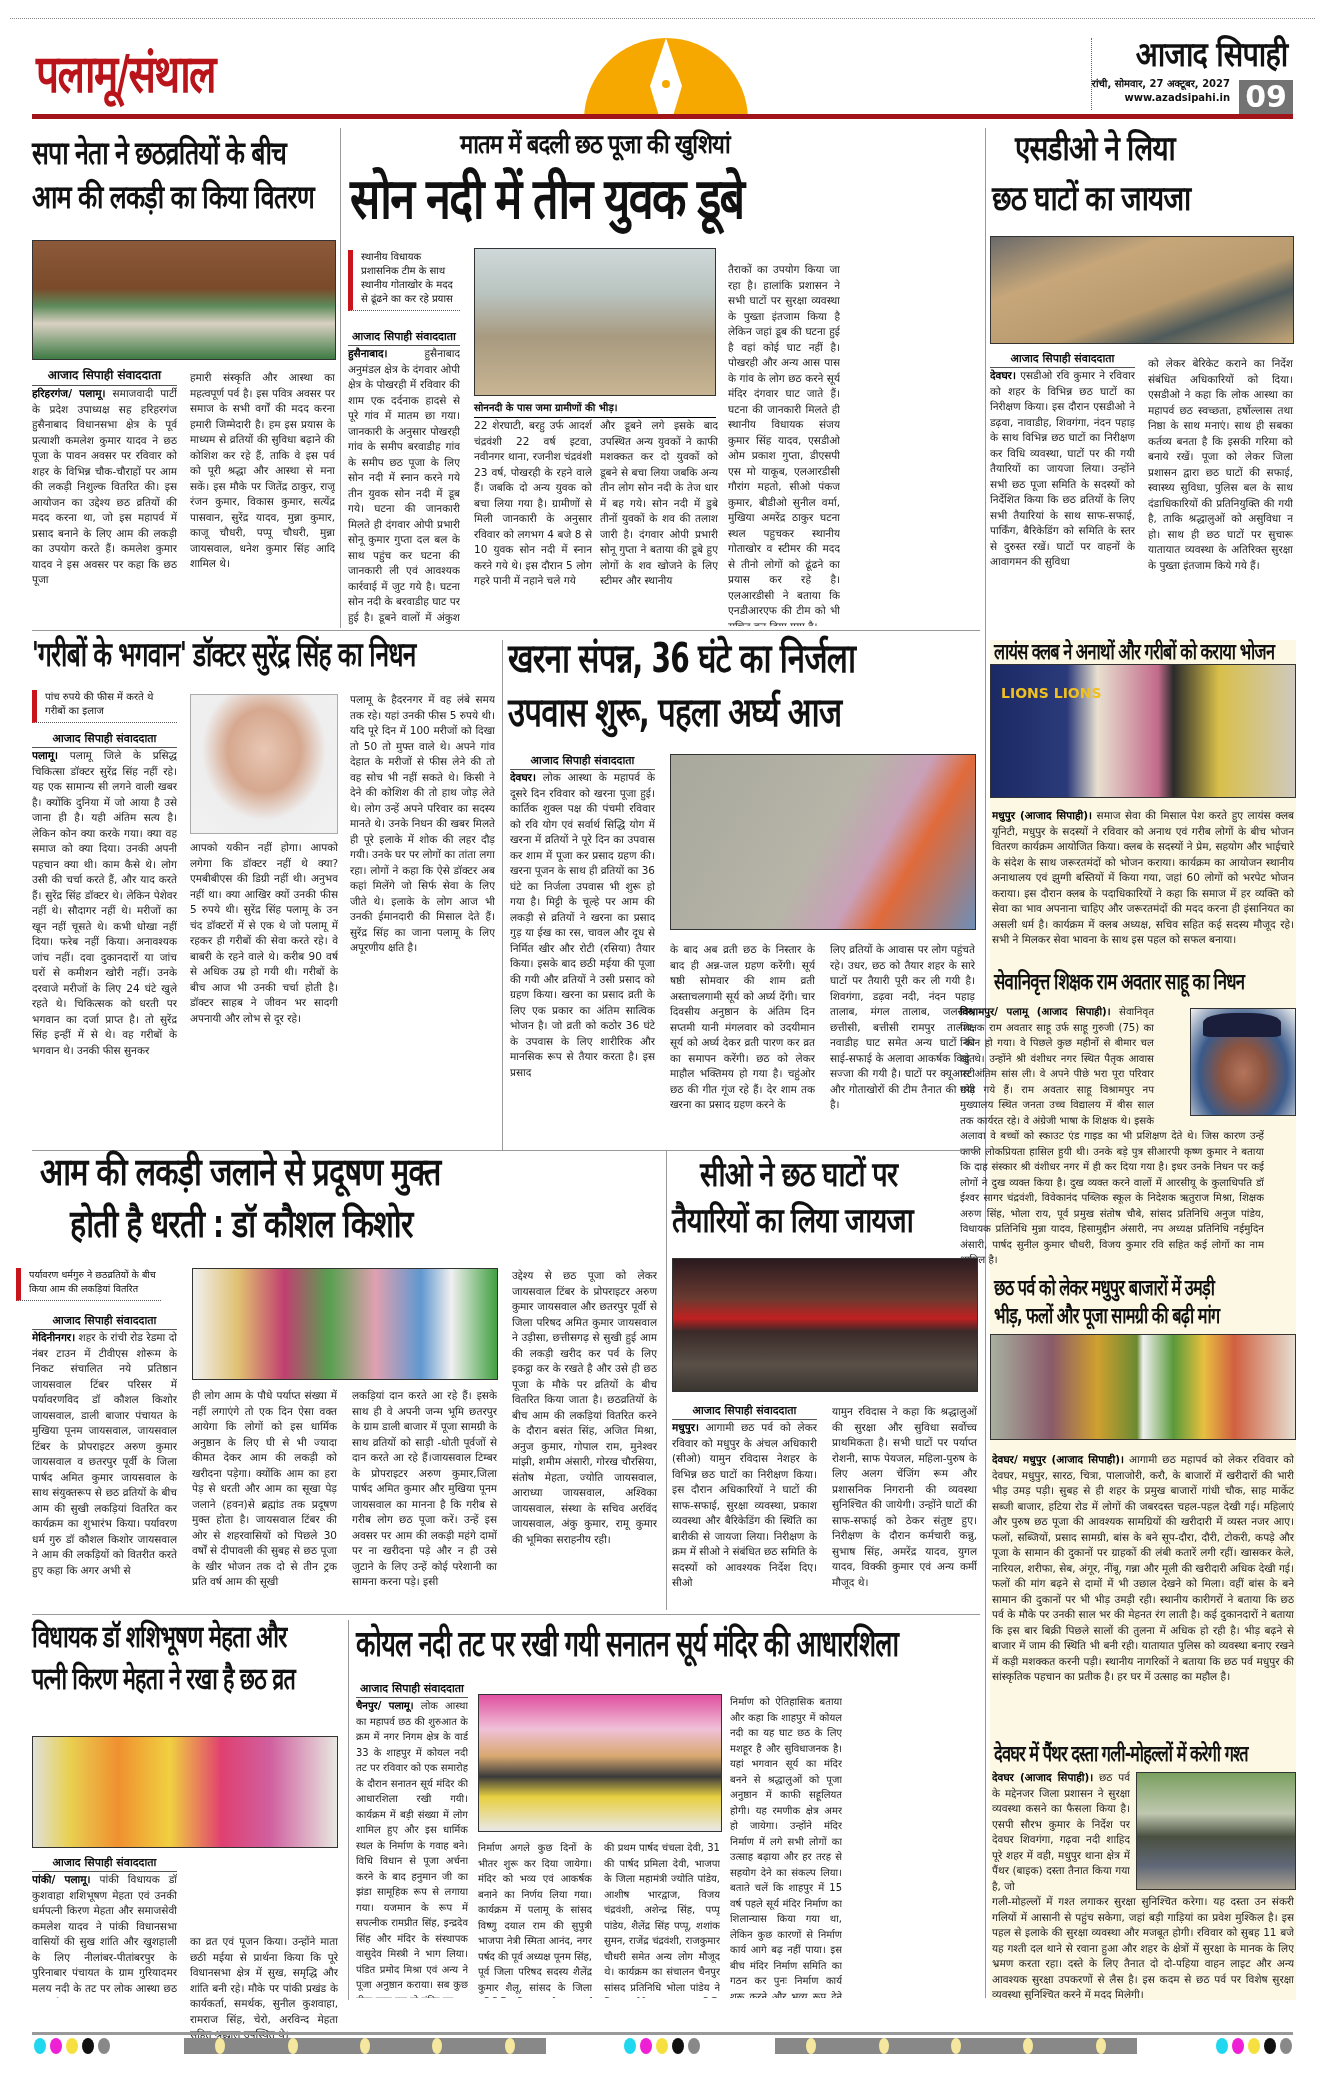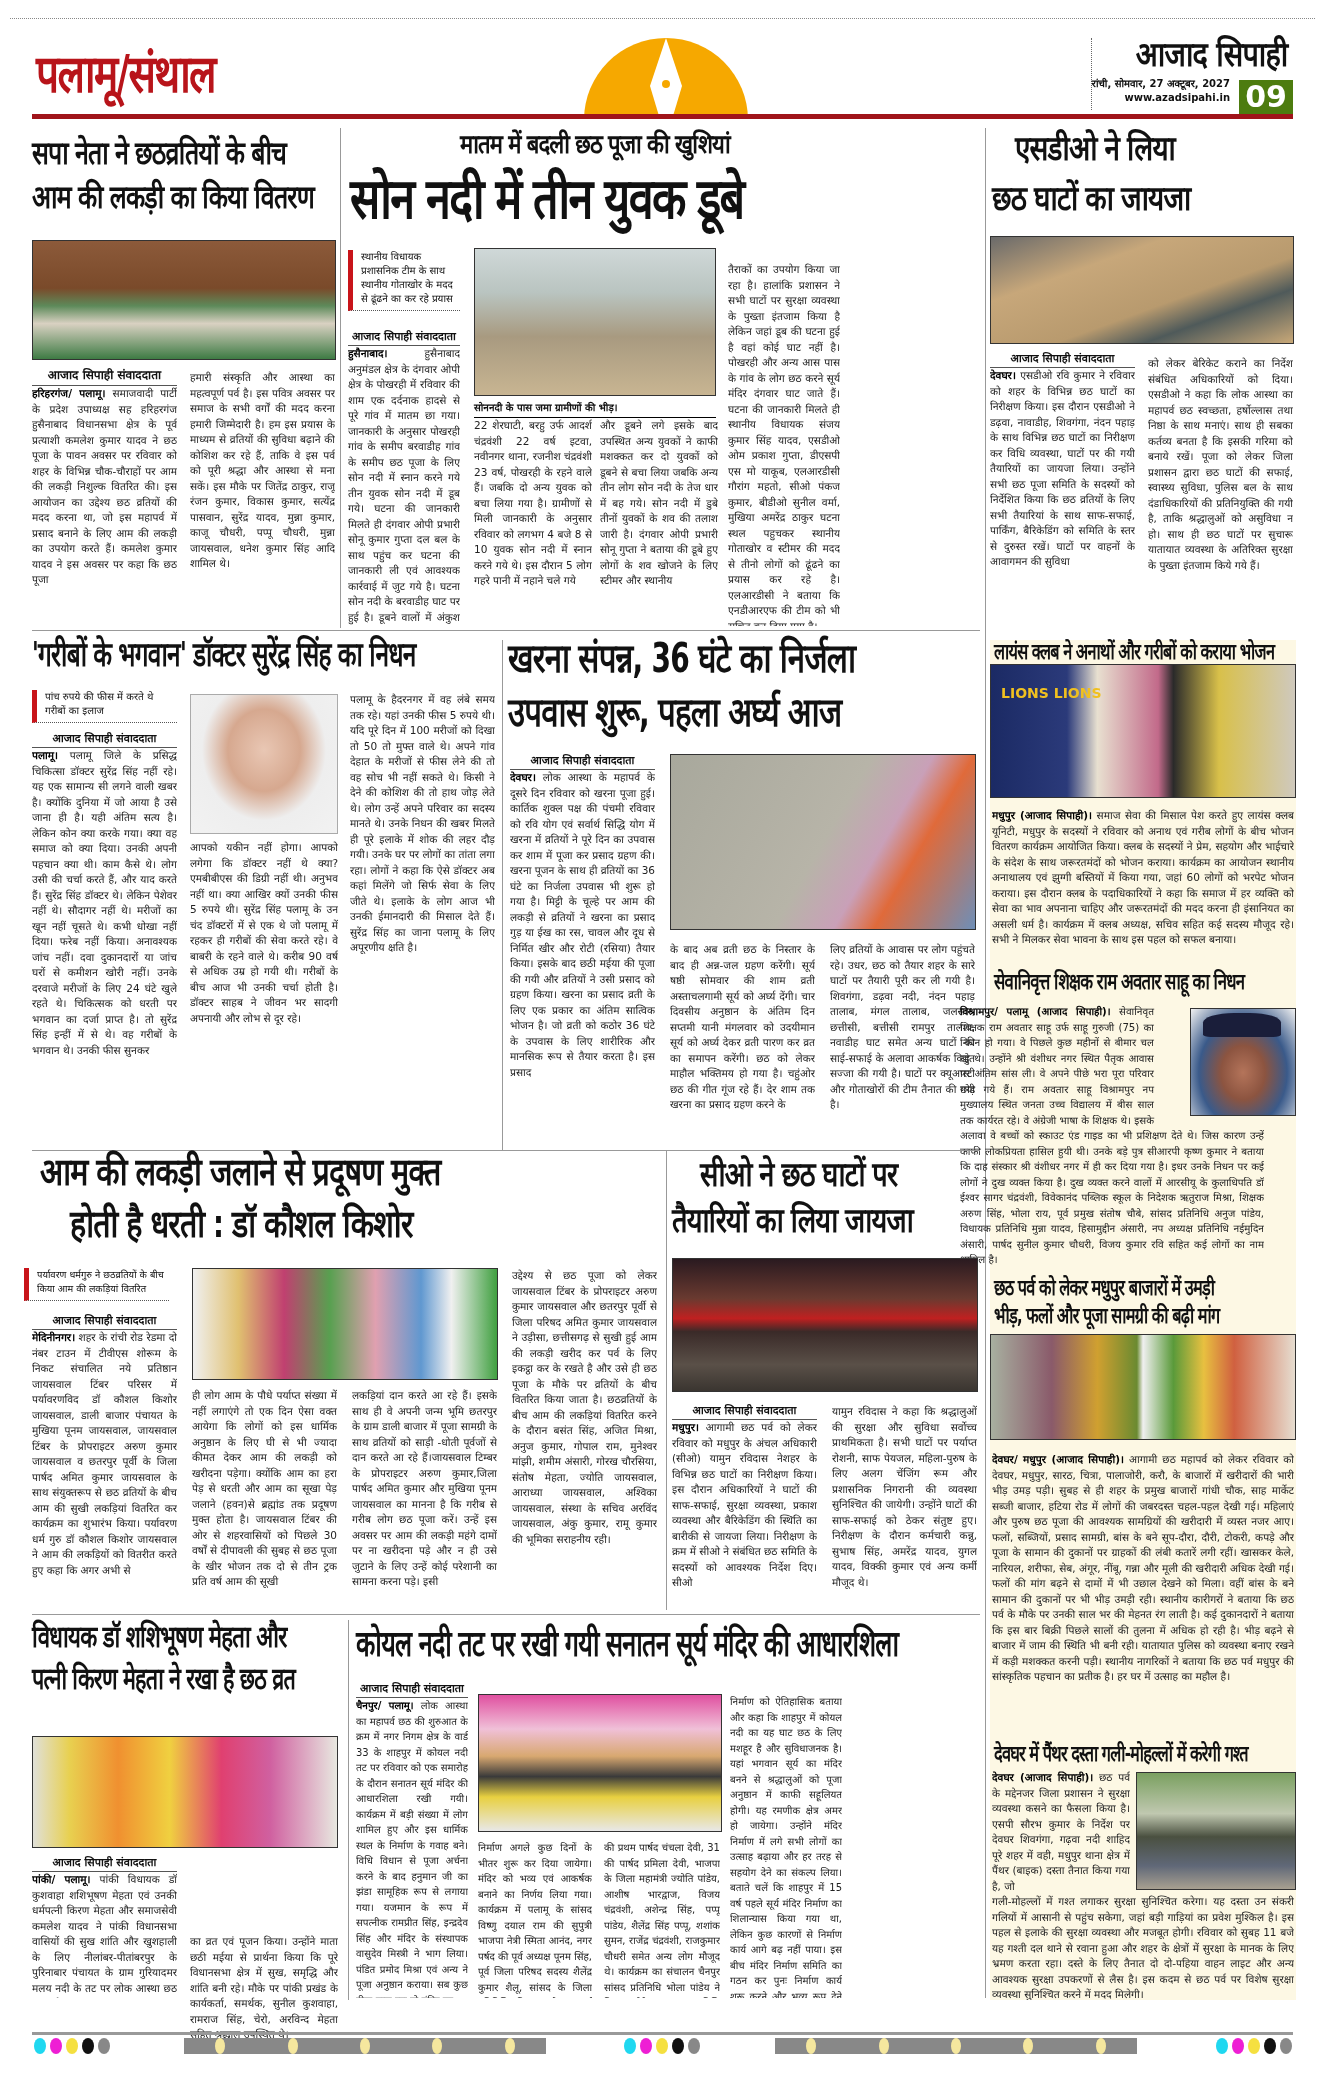--- a/index.html
+++ b/index.html
@@ -9,21 +9,21 @@
 .section-title{left:36px;top:36px;font-size:52px;font-weight:bold;color:#b8141a;letter-spacing:-2px;font-family:"DejaVu Sans Condensed","DejaVu Sans",sans-serif;transform:scaleX(0.78);transform-origin:left;white-space:nowrap}
 .logo{left:584px;top:38px;width:164px;height:80px;overflow:hidden}
 .logo .sun{width:164px;height:164px;border-radius:50%;background:#f6a800;position:relative}
 .logo .nib{position:absolute;left:66px;top:0;width:32px;height:80px;background:#fff;clip-path:polygon(50% 0,100% 60%,70% 100%,30% 100%,0 60%)}
 .logo .nibdot{position:absolute;left:78px;top:42px;width:8px;height:8px;border-radius:50%;background:#f6a800}
 .masthead{right:38px;top:30px;text-align:right}
 .masthead .paper{font-size:34px;font-weight:bold;letter-spacing:-1px;transform:scaleX(0.85);transform-origin:right;white-space:nowrap}
 .masthead .sep{position:absolute;left:-18px;top:8px;height:72px;border-left:1px dotted #666}
 .dateline{right:95px;top:76px;font-size:10px;font-weight:bold;white-space:nowrap}
 .url{right:95px;top:92px;font-size:10px;font-weight:bold}
-.pagenum{right:32px;top:80px;background:#4d7c0f;color:#fff;font-weight:bold;font-size:30px;padding:0 6px;line-height:34px}
+.pagenum{right:32px;top:80px;background:#737373;color:#fff;font-weight:bold;font-size:30px;padding:0 6px;line-height:34px}
 .redrule{left:32px;right:32px;top:114px;height:5px;background:#a0141a}
 .colrule{border-left:1px solid #999}
 .head{font-weight:bold;line-height:1.1;letter-spacing:-1px;white-space:nowrap;transform-origin:left;font-family:"DejaVu Sans Condensed","DejaVu Sans",sans-serif}
 .byline{font-size:12px;font-weight:bold;text-align:center;border-bottom:1px solid #555;padding-bottom:2px}
 .body{font-size:10.5px;line-height:15.5px;text-align:justify;color:#222;overflow:hidden}
 .body b{font-weight:bold;color:#000}
 .photo{border:1px solid #333;overflow:hidden}
 .callout{border-left:5px solid #c8141a;padding-left:8px;font-size:11px;line-height:16px;border-bottom:1px dotted #555;padding-bottom:4px}
 .caption{font-size:10px;font-weight:bold;border-bottom:1px solid #000000;padding-bottom:3px}
 .cream{background:#fdf8e4}
@@ -144,21 +144,21 @@
   <div class="abs photo" style="left:1136px;top:1772px;width:160px;height:118px;background:linear-gradient(180deg,#7aa060 0,#c0c8b0 35%,#4a5040 55%,#606878 80%,#a8a090 100%)"></div>
   <div class="abs body" style="left:992px;top:1770px;width:138px;height:122px"><b>देवघर (आजाद सिपाही)।</b> <span>छठ पर्व के मद्देनजर जिला प्रशासन ने सुरक्षा व्यवस्था कसने का फैसला किया है। एसपी सौरभ कुमार के निर्देश पर देवघर शिवगंगा, गढ़वा नदी शाहिद पूरे शहर में वही, मधुपुर थाना क्षेत्र में पैंथर (बाइक) दस्ता तैनात किया गया है, जो</span></div>
   <div class="abs body" style="left:992px;top:1894px;width:302px;height:106px">गली-मोहल्लों में गश्त लगाकर सुरक्षा सुनिश्चित करेगा। यह दस्ता उन संकरी गलियों में आसानी से पहुंच सकेगा, जहां बड़ी गाड़ियां का प्रवेश मुश्किल है। इस पहल से इलाके की सुरक्षा व्यवस्था और मजबूत होगी। रविवार को सुबह 11 बजे यह गश्ती दल थाने से रवाना हुआ और शहर के क्षेत्रों में सुरक्षा के मानक के लिए भ्रमण करता रहा। दस्ते के लिए तैनात दो दो-पहिया वाहन लाइट और अन्य आवश्यक सुरक्षा उपकरणों से लैस है। इस कदम से छठ पर्व पर विशेष सुरक्षा व्यवस्था सुनिश्चित करने में मदद मिलेगी।</div>
 </article>
 
 <div class="abs" style="left:32px;right:345px;top:1150px;border-top:1px solid #999"></div>
 
 <article>
   <div class="abs head" style="left:40px;top:1152px;font-size:38px;transform:scaleX(.8)">आम की लकड़ी जलाने से प्रदूषण मुक्त</div>
   <div class="abs head" style="left:70px;top:1204px;font-size:38px;transform:scaleX(.8)">होती है धरती : डॉ कौशल किशोर</div>
-  <div class="abs callout" style="left:24px;top:1268px;width:145px;font-size:9.5px;line-height:14px">पर्यावरण धर्मगुरु ने छठव्रतियों के बीच किया आम की लकड़ियां वितरित</div>
+  <div class="abs callout" style="left:16px;top:1268px;width:145px;font-size:9.5px;line-height:14px">पर्यावरण धर्मगुरु ने छठव्रतियों के बीच किया आम की लकड़ियां वितरित</div>
   <div class="abs byline" style="left:32px;top:1312px;width:145px;font-size:11px">आजाद सिपाही संवाददाता</div>
   <div class="abs body" style="left:32px;top:1330px;width:145px;height:278px"><b>मेदिनीनगर।</b> <span>शहर के रांची रोड रेडमा दो नंबर टाउन में टीवीएस शोरूम के निकट संचालित नये प्रतिष्ठान जायसवाल टिंबर परिसर में पर्यावरणविद डॉ कौशल किशोर जायसवाल, डाली बाजार पंचायत के मुखिया पूनम जायसवाल, जायसवाल टिंबर के प्रोपराइटर अरुण कुमार जायसवाल व छतरपुर पूर्वी के जिला पार्षद अमित कुमार जायसवाल के साथ संयुक्तरूप से छठ व्रतियों के बीच आम की सुखी लकड़ियां वितरित कर कार्यक्रम का शुभारंभ किया। पर्यावरण धर्म गुरु डॉ कौशल किशोर जायसवाल ने आम की लकड़ियों को वितरीत करते हुए कहा कि अगर अभी से</span></div>
   <div class="abs photo" style="left:192px;top:1268px;width:306px;height:112px;background:linear-gradient(90deg,#f0f0f0 0,#e0c070 15%,#c04070 30%,#58a050 45%,#e0a0b0 60%,#6098d0 75%,#f0f0f0 85%,#40a040 100%)"></div>
   <div class="abs body" style="left:192px;top:1388px;width:145px;height:220px">ही लोग आम के पौधे पर्याप्त संख्या में नहीं लगाएंगे तो एक दिन ऐसा वक्त आयेगा कि लोगों को इस धार्मिक अनुष्ठान के लिए घी से भी ज्यादा कीमत देकर आम की लकड़ी को खरीदना पड़ेगा। क्योंकि आम का हरा पेड़ से धरती और आम का सूखा पेड़ जलाने (हवन)से ब्रह्मांड तक प्रदूषण मुक्त होता है। जायसवाल टिंबर की ओर से शहरवासियों को पिछले 30 वर्षों से दीपावली की सुबह से छठ पूजा के खीर भोजन तक दो से तीन ट्रक प्रति वर्ष आम की सूखी</div>
   <div class="abs body" style="left:352px;top:1388px;width:145px;height:220px">लकड़ियां दान करते आ रहे हैं। इसके साथ ही वे अपनी जन्म भूमि छतरपुर के ग्राम डाली बाजार में पूजा सामग्री के साथ व्रतियों को साड़ी -धोती पूर्वजों से दान करते आ रहे हैं।जायसवाल टिम्बर के प्रोपराइटर अरुण कुमार,जिला पार्षद अमित कुमार और मुखिया पूनम जायसवाल का मानना है कि गरीब से गरीब लोग छठ पूजा करें। उन्हें इस अवसर पर आम की लकड़ी महंगे दामों पर ना खरीदना पड़े और न ही उसे जुटाने के लिए उन्हें कोई परेशानी का सामना करना पड़े। इसी</div>
   <div class="abs body" style="left:512px;top:1268px;width:145px;height:340px">उद्देश्य से छठ पूजा को लेकर जायसवाल टिंबर के प्रोपराइटर अरुण कुमार जायसवाल और छतरपुर पूर्वी से जिला परिषद अमित कुमार जायसवाल ने उड़ीसा, छत्तीसगढ़ से सुखी हुई आम की लकड़ी खरीद कर पर्व के लिए इकट्ठा कर के रखते है और उसे ही छठ पूजा के मौके पर व्रतियों के बीच वितरित किया जाता है। छठव्रतियों के बीच आम की लकड़ियां वितरित करने के दौरान बसंत सिंह, अजित मिश्रा, अनुज कुमार, गोपाल राम, मुनेश्वर मांझी, शमीम अंसारी, गोरख चौरसिया, संतोष मेहता, ज्योति जायसवाल, आराध्या जायसवाल, अश्विका जायसवाल, संस्था के सचिव अरविंद जायसवाल, अंकु कुमार, रामू कुमार की भूमिका सराहनीय रही।</div>
 </article>
 
 <article>
   <div class="abs head" style="left:700px;top:1156px;font-size:34px;transform:scaleX(.8)">सीओ ने छठ घाटों पर</div>

